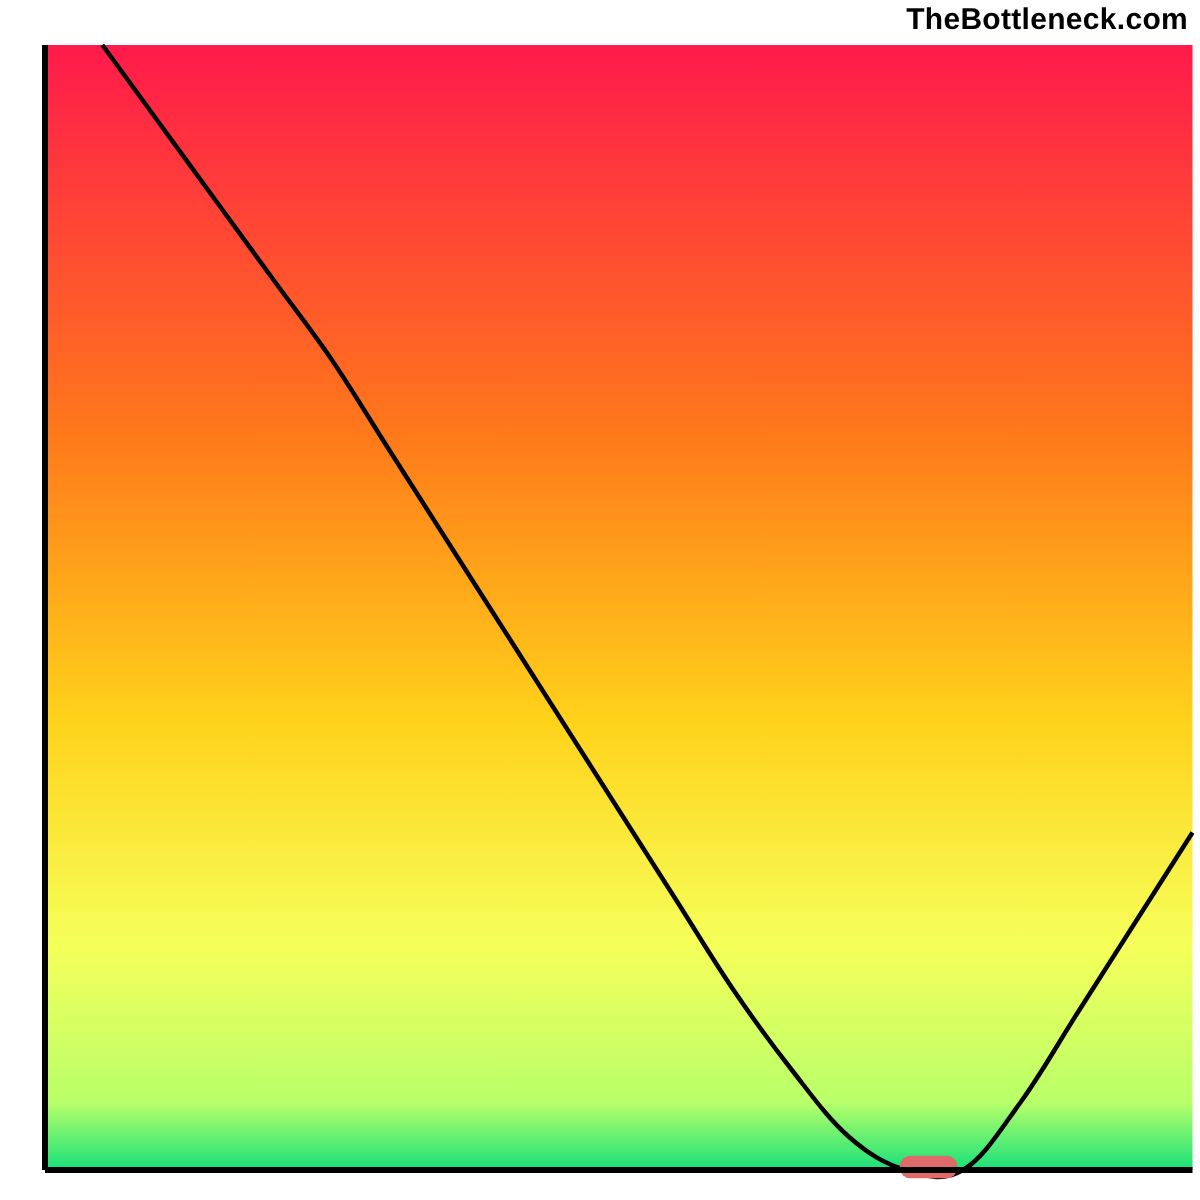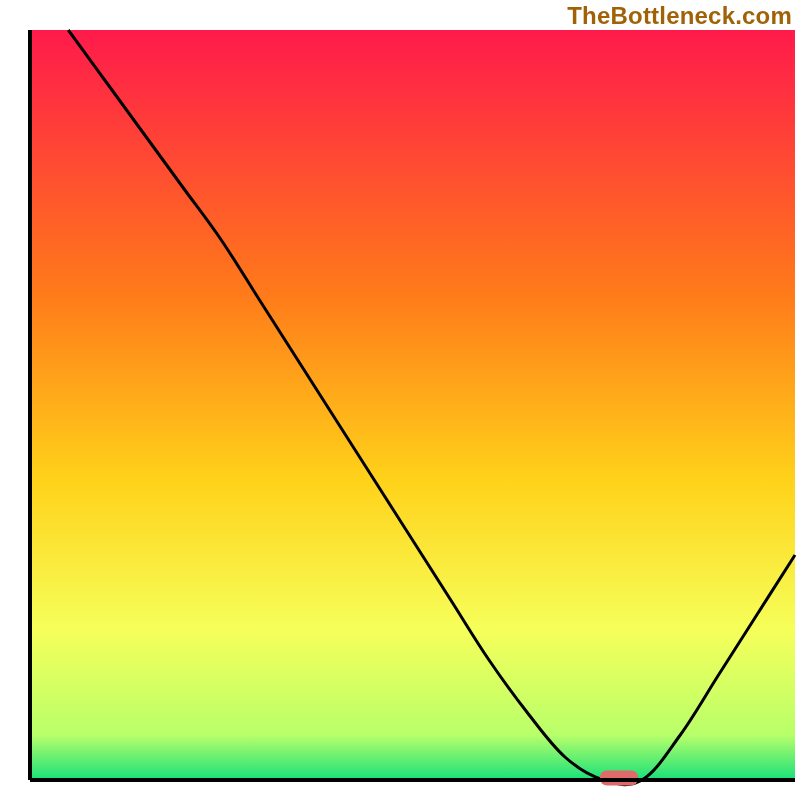--- a/index.html
+++ b/index.html
@@ -12,22 +12,22 @@
   }
   .wrap {
     position: relative;
     width: 800px;
     height: 800px;
   }
   .watermark {
     position: absolute;
     top: 2px;
     right: 8px;
-    color: #a16207;
-    font-size: 24px;
+    color: #000000;
+    font-size: 20px;
     font-weight: 600;
     letter-spacing: 0.2px;
   }
   svg {
     position: absolute;
     left: 0;
     top: 0;
   }
 </style>
 </head>

